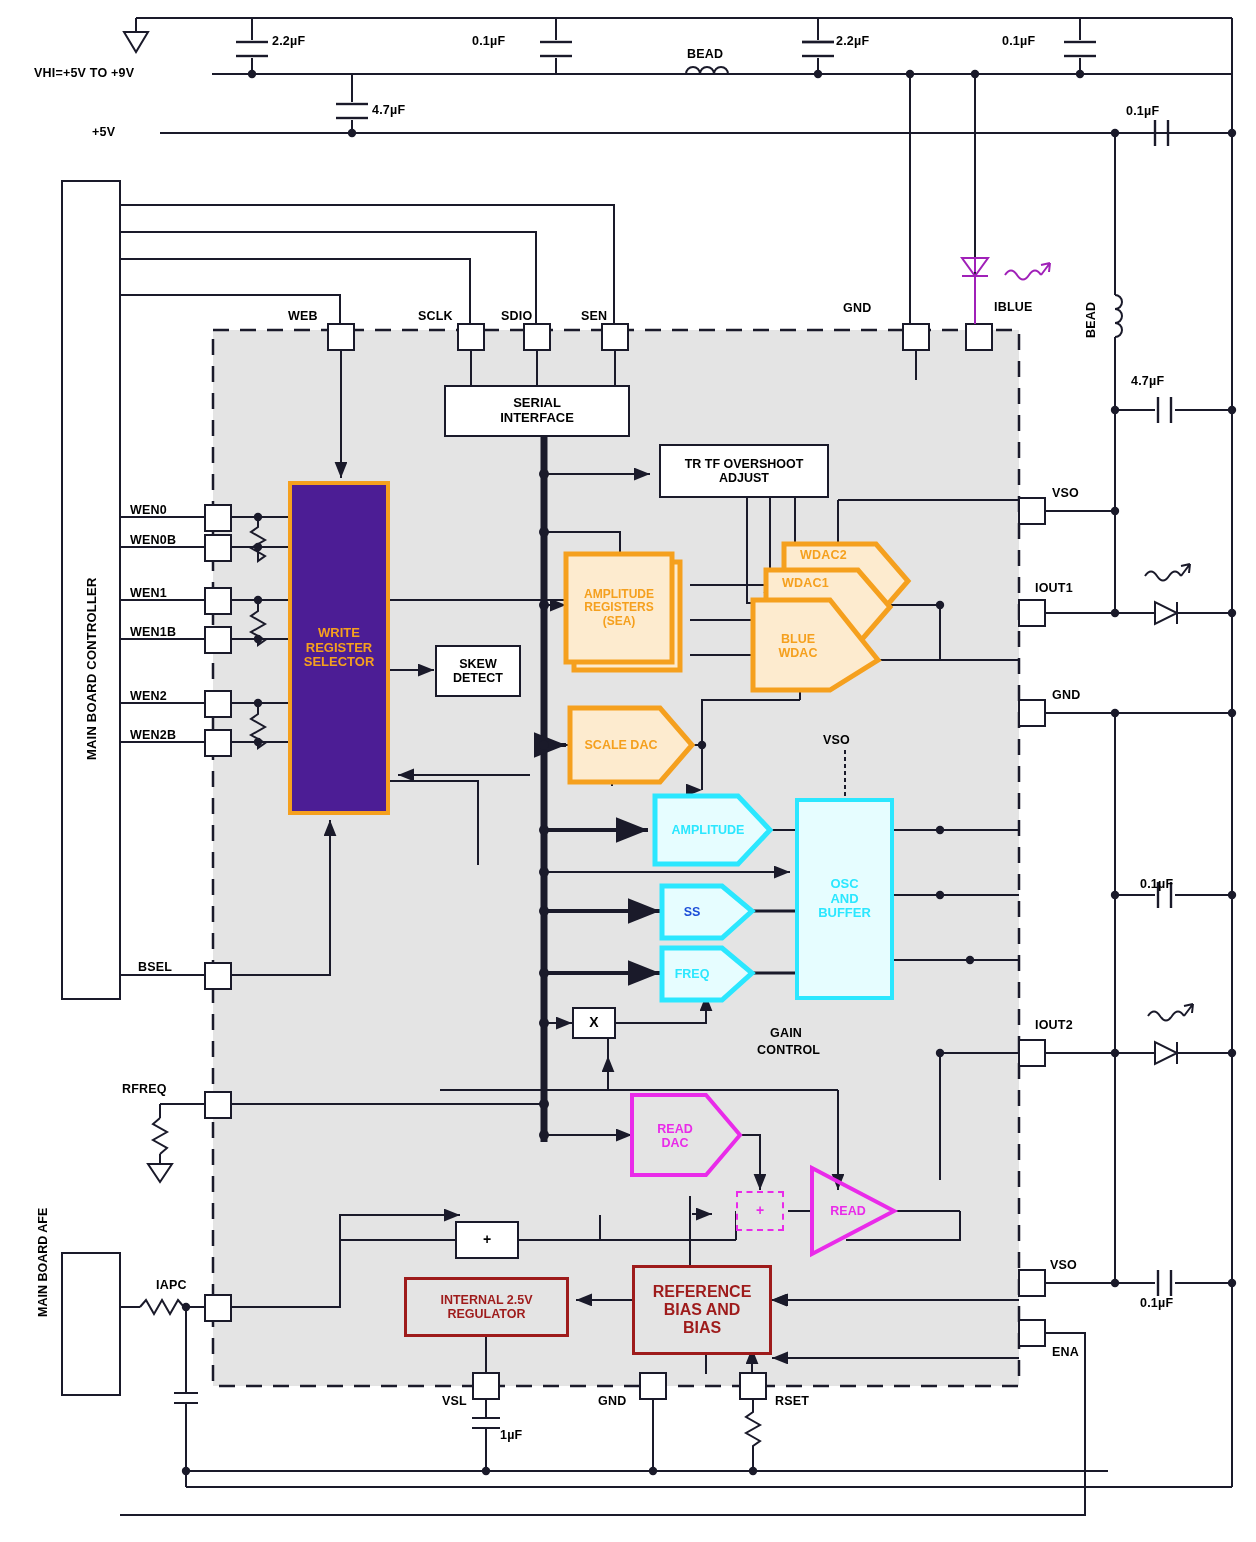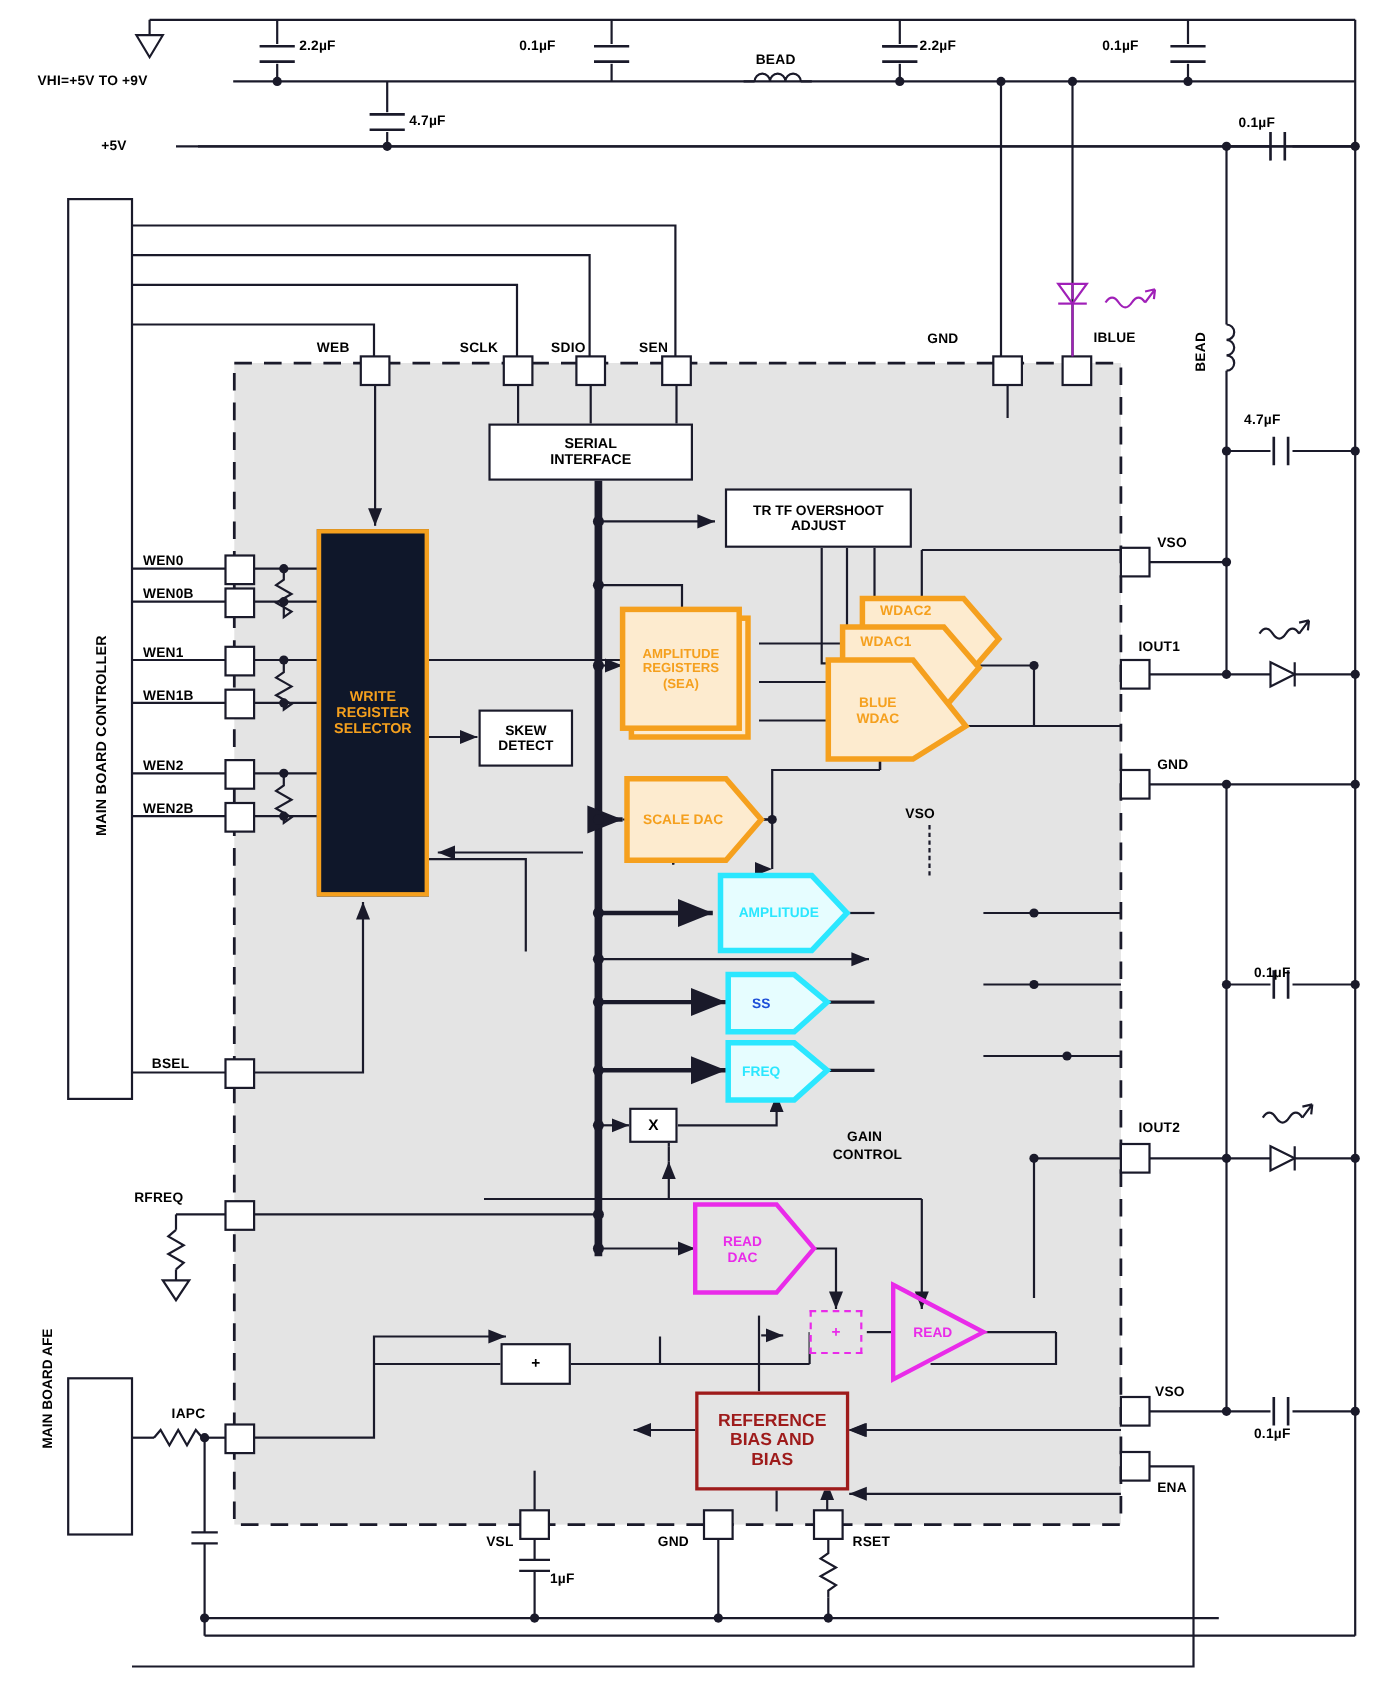--- a/index.html
+++ b/index.html
@@ -402,21 +402,21 @@
 <div class="blk" style="left:444px;top:385px;width:186px;height:52px;background:#fff;border:2px solid #1A1A2A;font-size:13px;color:#000;flex-direction:column;">
   <span>SERIAL</span>
   <span>INTERFACE</span>
 </div>
 
 <div class="blk" style="left:659px;top:444px;width:170px;height:54px;background:#fff;border:2px solid #1A1A2A;font-size:12.5px;color:#000;flex-direction:column;">
   <span>TR TF OVERSHOOT</span>
   <span>ADJUST</span>
 </div>
 
-<div class="blk" style="left:288px;top:481px;width:102px;height:334px;background:#0f172a;border:4px solid #F5A01E;font-size:13px;color:#F5A01E;flex-direction:column;">
+<div class="blk" style="left:288px;top:481px;width:102px;height:334px;background:#4c1d95;border:4px solid #F5A01E;font-size:13px;color:#F5A01E;flex-direction:column;">
   <span>WRITE</span>
   <span>REGISTER</span>
   <span>SELECTOR</span>
 </div>
 
 <div class="blk" style="left:435px;top:645px;width:86px;height:52px;background:#fff;border:2px solid #1A1A2A;font-size:12.5px;color:#000;flex-direction:column;">
   <span>SKEW</span>
   <span>DETECT</span>
 </div>
 
@@ -443,20 +443,25 @@
 </div>
 
 <div class="blk" style="left:666px;top:898px;width:52px;height:28px;font-size:12.5px;color:#1d4ed8;background:transparent;border:none;">
   <span>SS</span>
 </div>
 
 <div class="blk" style="left:664px;top:960px;width:56px;height:28px;font-size:12.5px;color:#2BE7FF;background:transparent;border:none;">
   <span>FREQ</span>
 </div>
 
+<div class="blk" style="left:795px;top:798px;width:99px;height:202px;background:#E6FDFF;border:4px solid #2BE7FF;font-size:13px;color:#2BE7FF;flex-direction:column;">
+  <span>OSC</span>
+  <span>AND</span>
+  <span>BUFFER</span>
+</div>
 
 <div class="blk" style="left:572px;top:1007px;width:44px;height:32px;background:#fff;border:2px solid #1A1A2A;font-size:14px;color:#000;">
   <span>X</span>
 </div>
 
 <div class="blk" style="left:640px;top:1115px;width:70px;height:42px;font-size:12.5px;color:#E92BE9;flex-direction:column;background:transparent;border:none;">
   <span>READ</span>
   <span>DAC</span>
 </div>
 
@@ -465,20 +470,24 @@
 </div>
 
 <div class="blk" style="left:820px;top:1196px;width:56px;height:30px;font-size:12.5px;color:#E92BE9;background:transparent;border:none;">
   <span>READ</span>
 </div>
 
 <div class="blk" style="left:455px;top:1221px;width:64px;height:38px;background:#fff;border:2.5px solid #1A1A2A;font-size:14px;color:#000;">
   <span>+</span>
 </div>
 
+<div class="blk" style="left:404px;top:1277px;width:165px;height:60px;background:#E4E4E4;border:3.5px solid #9E1B1B;font-size:12.5px;color:#9E1B1B;flex-direction:column;">
+  <span>INTERNAL 2.5V</span>
+  <span>REGULATOR</span>
+</div>
 
 <div class="blk" style="left:632px;top:1265px;width:140px;height:90px;background:#E4E4E4;border:3.5px solid #9E1B1B;font-size:16px;color:#9E1B1B;flex-direction:column;">
   <span>REFERENCE</span>
   <span>BIAS AND</span>
   <span>BIAS</span>
 </div>
 
 <div class="lbl f12" style="left:34px;top:66px;">VHI=+5V TO +9V</div>
 <div class="lbl f12" style="left:92px;top:125px;">+5V</div>
 

